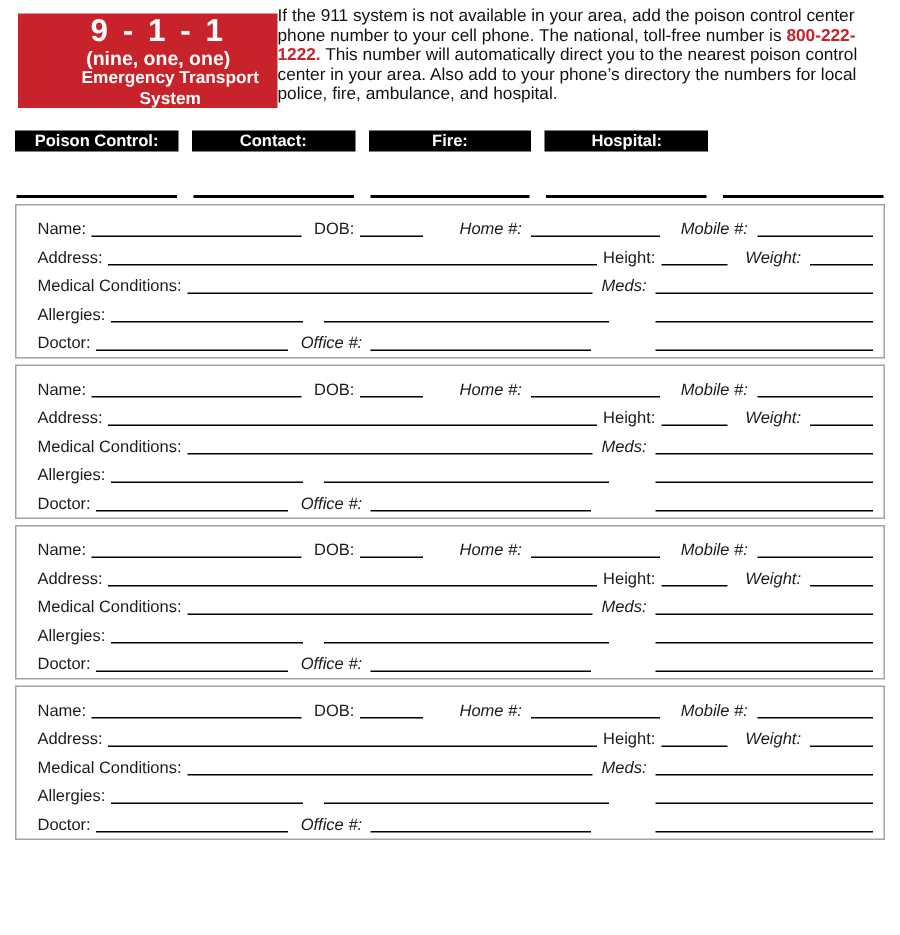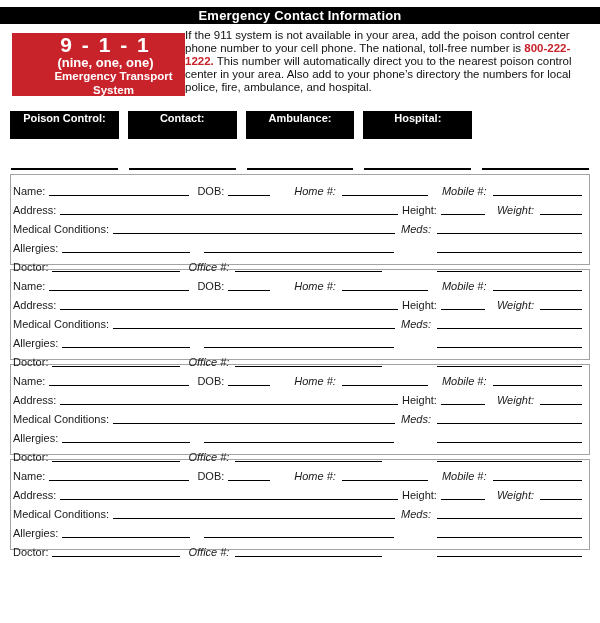--- a/index.html
+++ b/index.html
@@ -42,29 +42,29 @@
   }
   .phone-red{color:var(--accent-red);font-weight:bold;}
 
   
   .contacts-row,.contact-lines{
     display:grid;grid-template-columns:repeat(5,1fr);gap:9px;margin:0 10px;
   }
   .contacts-row{margin-top:15px;}
   .contact-box{
     background:var(--bar-black);color:#ffffff;font-weight:bold;font-size:11px;
-    text-align:center;height:28px;line-height:14px;
+    text-align:center;height:14px;line-height:14px;
   }
   .contact-line{height:31px;border-bottom:2px solid var(--line-black);margin:0 1px;}
 
   
   .blocks{margin:0 10px;}
   .member-block{
     border:1px solid var(--block-border);
-    height:91px;margin-top:4px;padding:4px 7px 0 2px;
+    height:103px;margin-top:4px;padding:4px 7px 0 14px;
   }
   .frow{display:flex;align-items:flex-end;height:19px;font-size:11px;}
   .lbl{line-height:14px;white-space:nowrap;margin-right:4px;flex:none;}
   .line{
     border-bottom:1px solid var(--line-black);
     height:10px;margin-bottom:2px;flex:none;
   }
   .line.grow{flex:1 1 auto;}
   .line.right-col{width:145px;margin-left:auto;}
   
@@ -77,35 +77,34 @@
   .w-allergy2{width:190px;}
   .w-doctor{width:128px;margin-right:8px;}
   .w-office{width:147px;}
   .mr6{margin-right:6px;font-style:italic;}
 </style>
 </head>
 <body>
 
 <div class="page">
 
-  <div class="bar top">Emergency Contact Information</div>
 
   <div class="intro-section">
     <div class="red-box">
       <div class="nine11">9 - 1 - 1</div>
       <div class="nine11-sub">(nine, one, one)</div>
       <div class="nine11-cap">Emergency Transport System</div>
     </div>
     <div class="intro-text"><span>If the 911 system is not available in your area, add the poison control center phone number to your cell phone. The national, toll-free number is </span><span class="phone-red">800-222-1222.</span><span> This number will automatically direct you to the nearest poison control center in your area. Also add to your phone’s directory the numbers for local police, fire, ambulance, and hospital.</span></div>
   </div>
 
   <div class="contacts-row">
     <div class="contact-box">Poison Control:</div>
     <div class="contact-box">Contact:</div>
-    <div class="contact-box">Ambulance:</div>
+    <div class="contact-box">Fire:</div>
     <div class="contact-box">Hospital:</div>
   </div>
 
   <div class="contact-lines">
     <div class="contact-line"></div>
     <div class="contact-line"></div>
     <div class="contact-line"></div>
     <div class="contact-line"></div>
     <div class="contact-line"></div>
   </div>

